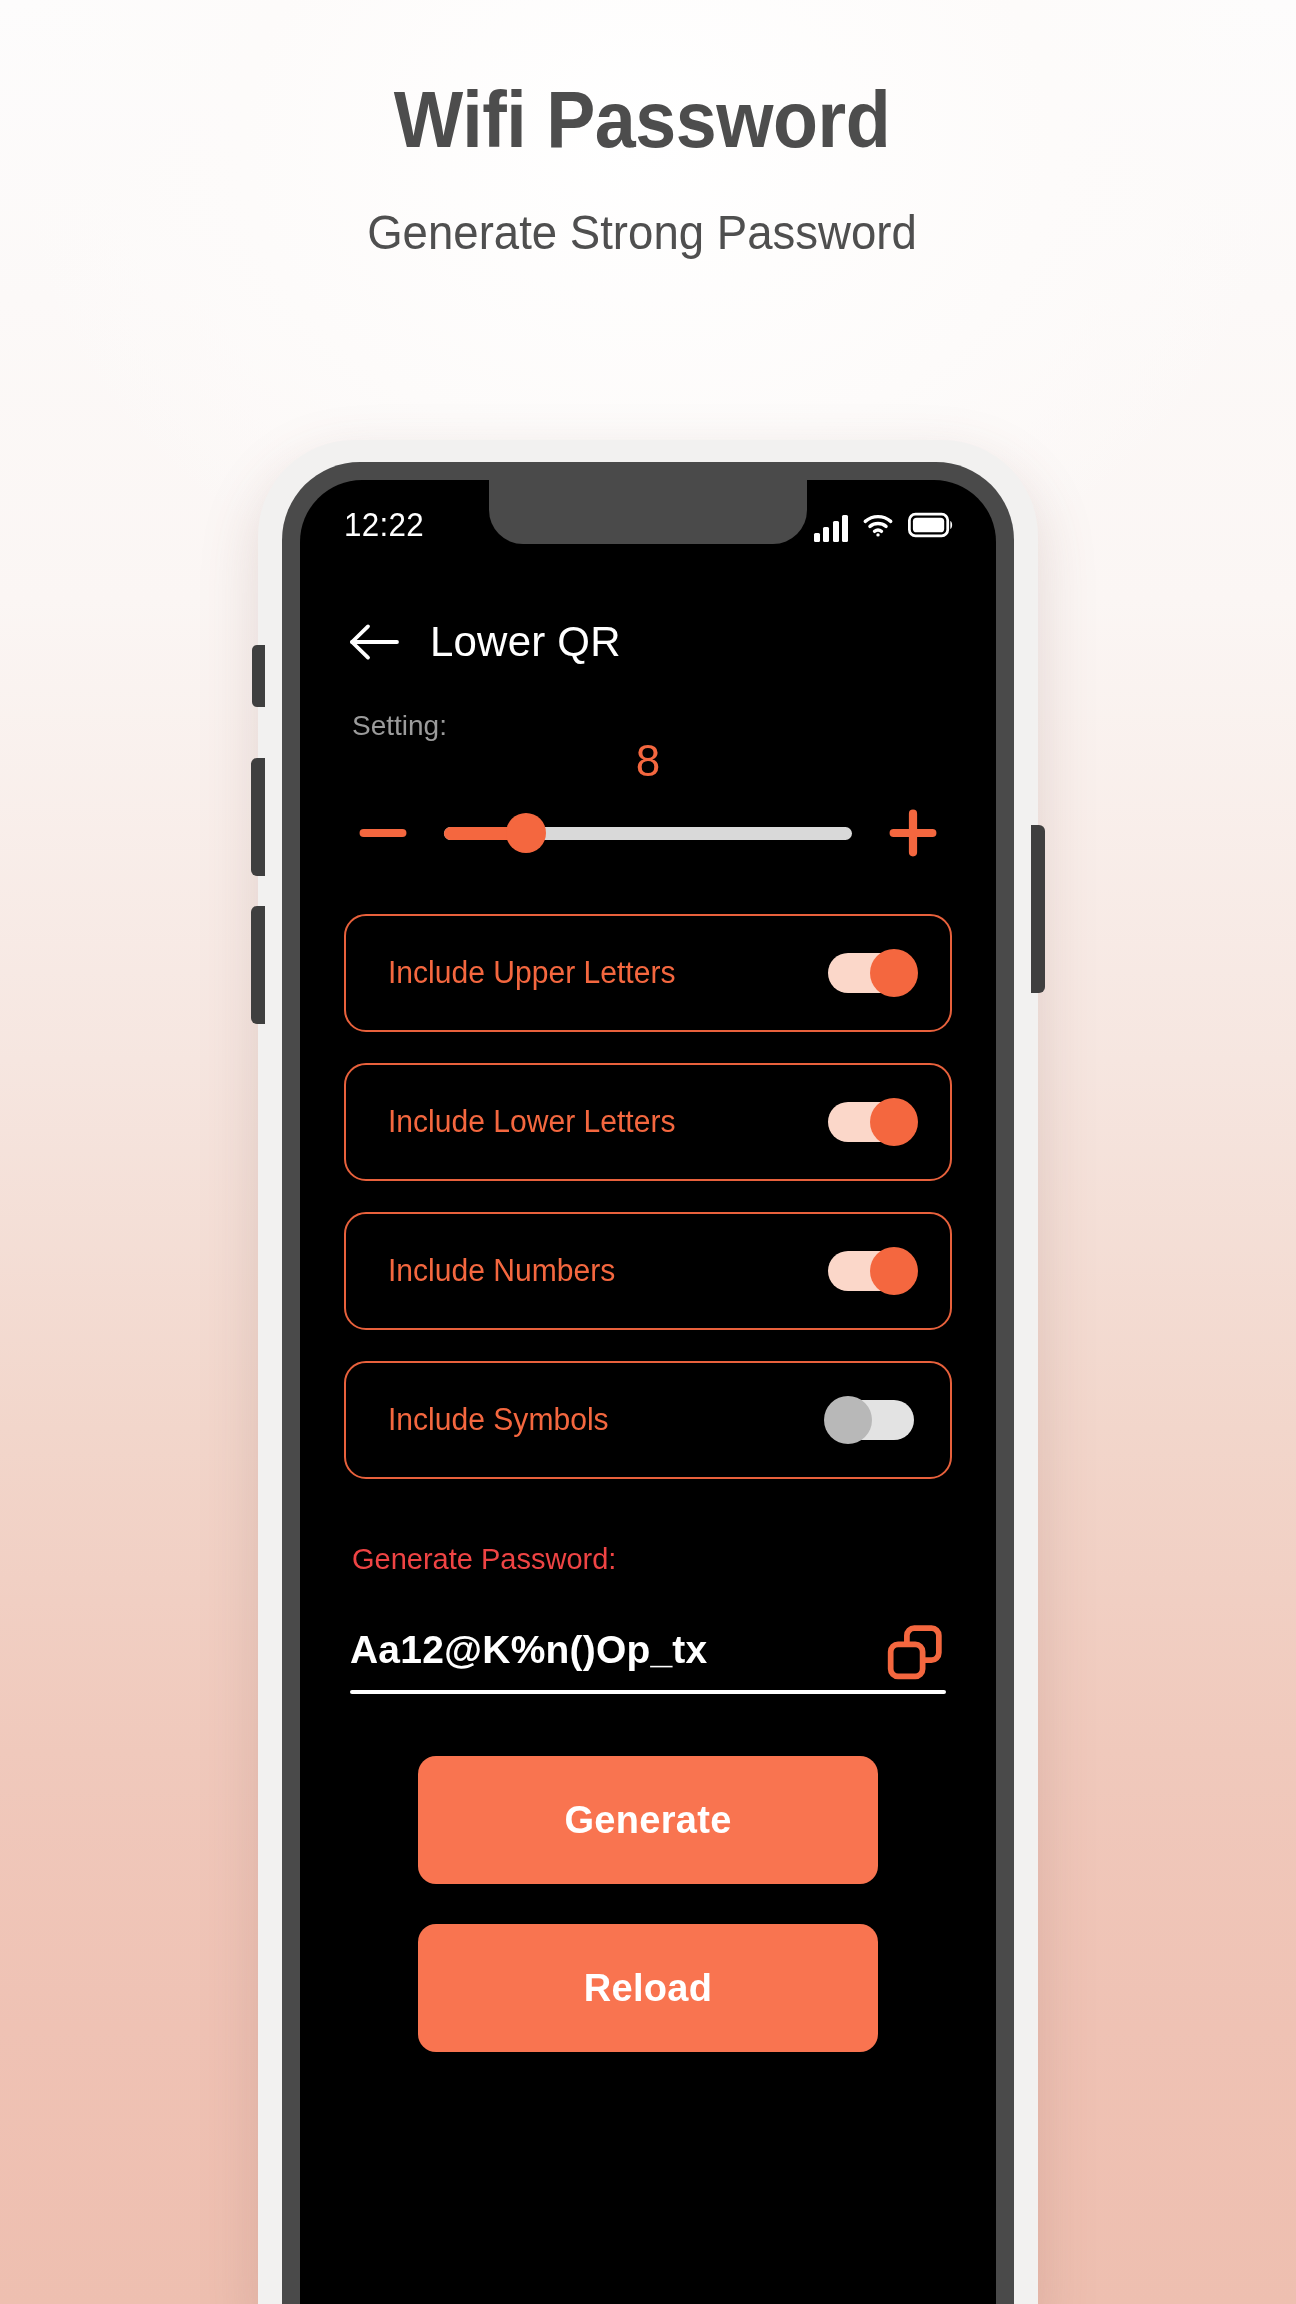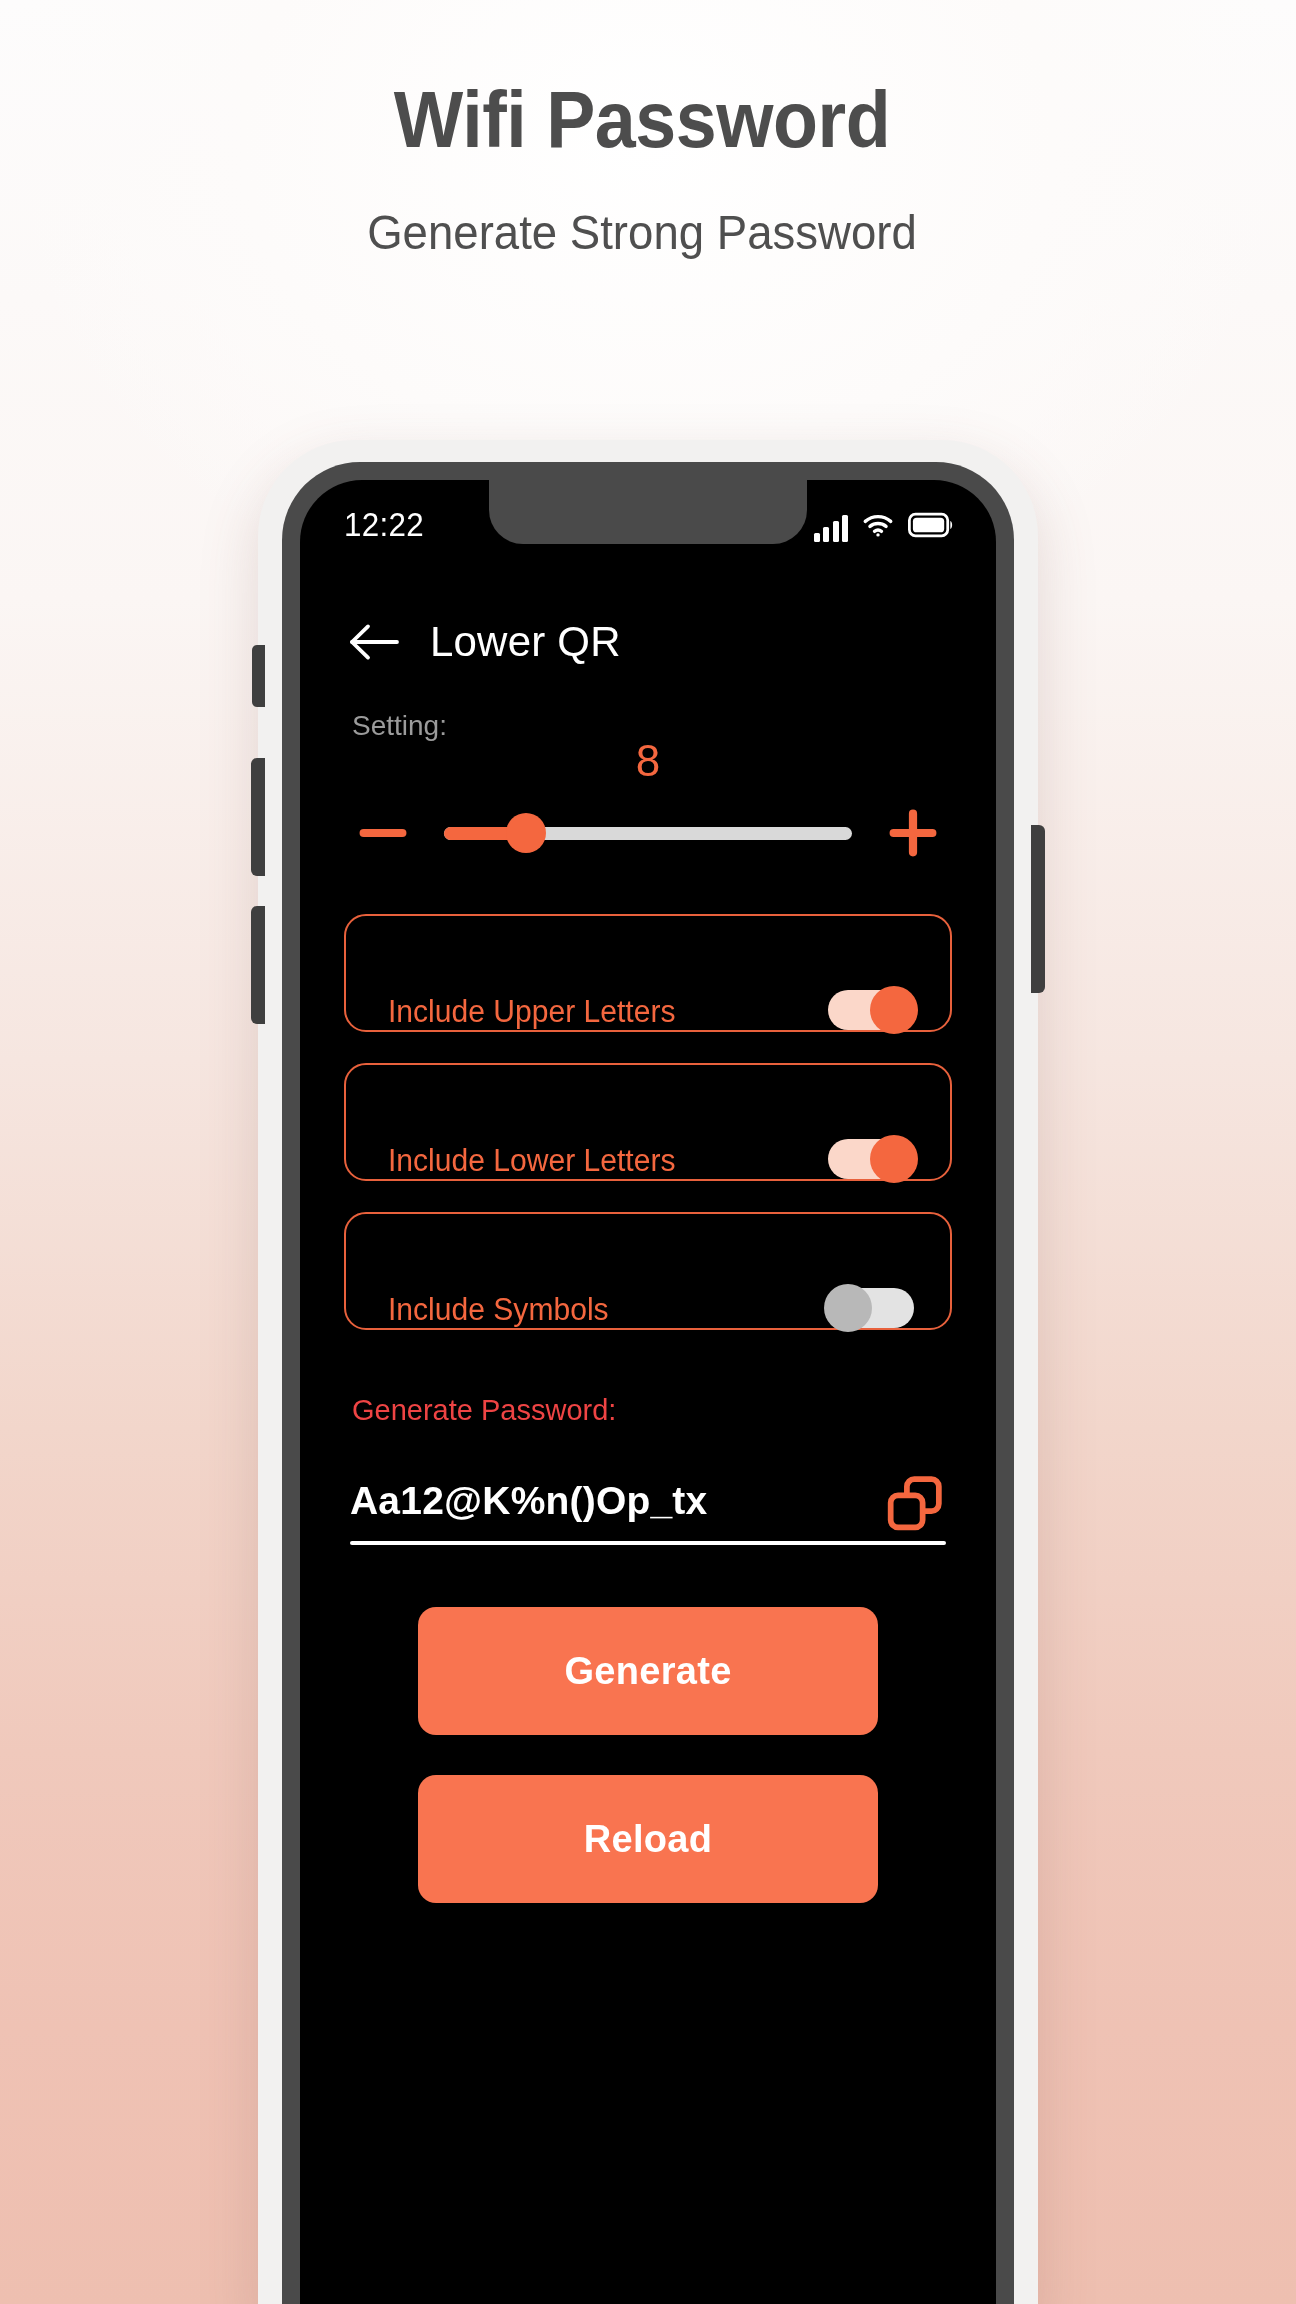--- a/index.html
+++ b/index.html
@@ -204,21 +204,21 @@
     border-radius: 50%;
   }
 
   
   .options { padding: 42px 44px 0 44px; display: flex; flex-direction: column; gap: 31px; }
   .option-row {
     height: 118px;
     border: 2.5px solid #e8613c;
     border-radius: 22px;
     display: flex;
-    align-items: flex-end;
+    align-items: center;
     justify-content: space-between;
     padding: 0 36px 0 42px;
     cursor: pointer;
   }
   .option-label {
     color: #f4673f;
     font-size: 31px;
     font-weight: 400;
     transform: scaleX(0.97);
     transform-origin: left center;
@@ -382,20 +382,26 @@
               </span>
           </div>
 
           <div class="option-row">
             <span class="option-label">Include Lower Letters</span>
             <span class="toggle on">
                 <span class="knob"></span>
               </span>
           </div>
 
+          <div class="option-row">
+            <span class="option-label">Include Numbers</span>
+            <span class="toggle on">
+                <span class="knob"></span>
+              </span>
+          </div>
 
           <div class="option-row">
             <span class="option-label">Include Symbols</span>
             <span class="toggle off">
                 <span class="knob"></span>
               </span>
           </div>
 
         </div>
 

